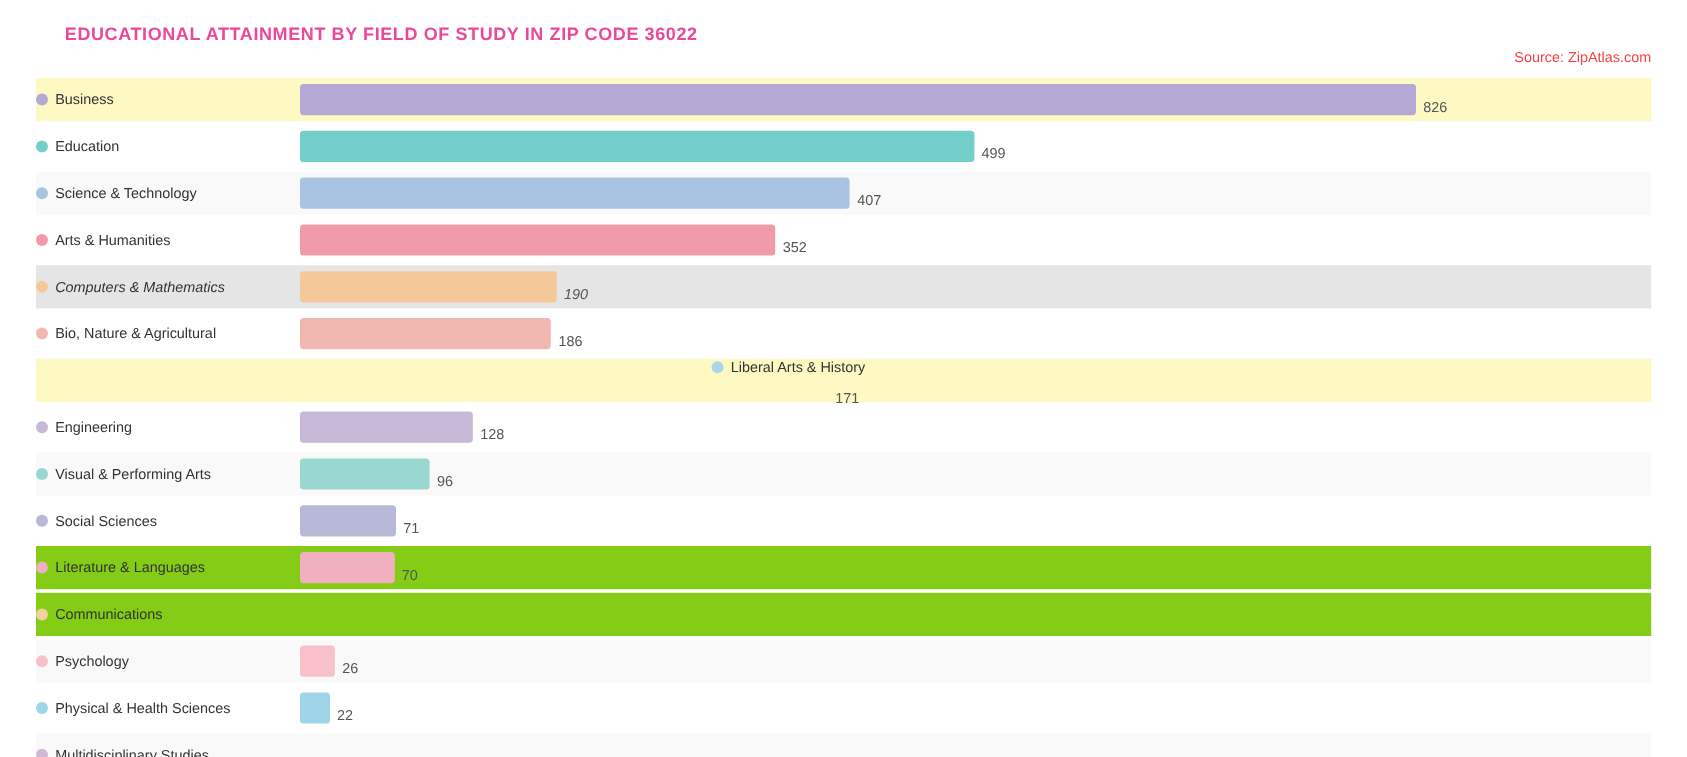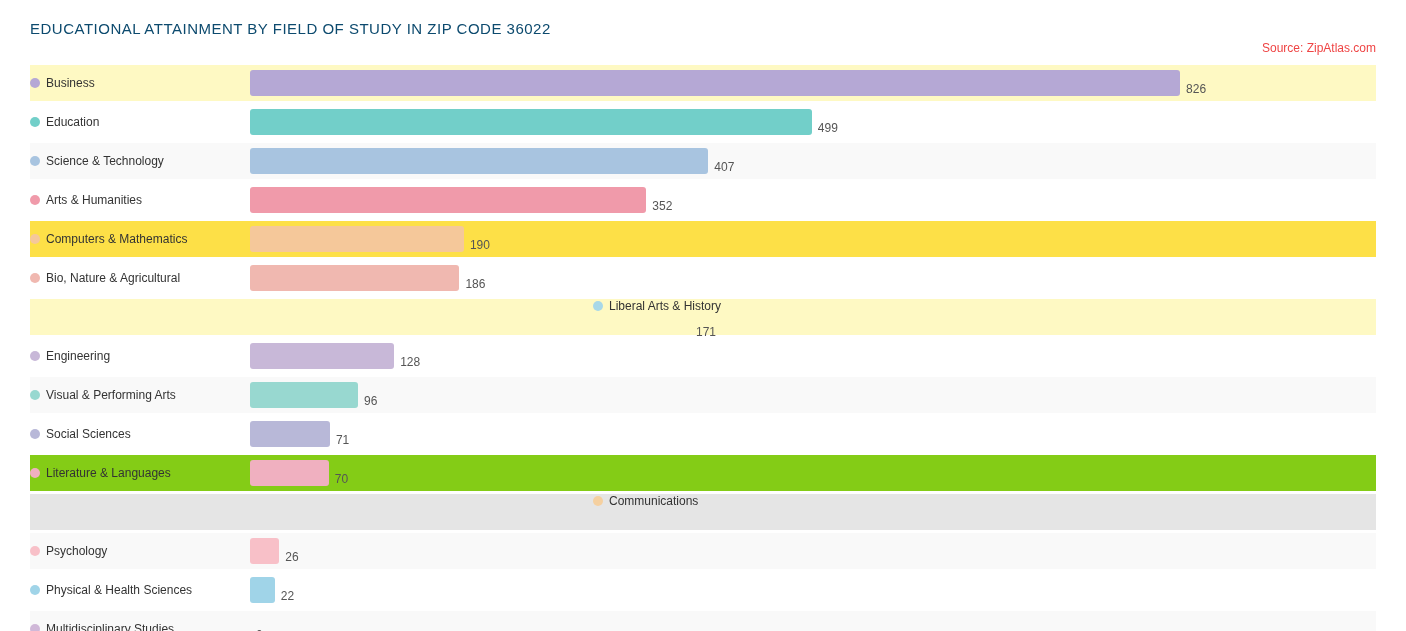--- a/index.html
+++ b/index.html
@@ -5,25 +5,26 @@
     * { box-sizing: border-box; margin: 0; padding: 0; }
     body {
       font-family: Arial, sans-serif;
       background: #fff;
       width: 1406px;
       min-height: 631px;
       padding: 20px 30px;
     }
     .chart-title {
       font-size: 15px;
-      font-weight: normal;
-      color: #0c4a6e;
+      font-weight: bold;
+      color: #ec4899;
       text-transform: uppercase;
       letter-spacing: 0.5px;
       margin-bottom: 4px;
+      margin-left: 24px;
     }
     .source {
       font-size: 12px;
       color: #ef4444;
       text-align: right;
       margin-bottom: 10px;
     }
     .chart-container {
       width: 100%;
       position: relative;
@@ -116,21 +117,21 @@
       <div class="bar-row" style="background: rgb(255, 255, 255);">
         <div class="bar-label">
           <span class="label-dot" style="background: rgb(240, 154, 170);"></span>
           <span>Arts &amp; Humanities</span>
         </div>
         <div class="bar-area">
           <div class="bar" style="width: 35.2%; background: rgb(240, 154, 170);"></div>
           <span class="bar-value">352</span>
         </div>
       </div>
-      <div class="bar-row" style="background: #fde047;">
+      <div class="bar-row" style="background: #e5e5e5; font-style: italic;">
         <div class="bar-label">
           <span class="label-dot" style="background: rgb(245, 200, 154);"></span>
           <span>Computers &amp; Mathematics</span>
         </div>
         <div class="bar-area">
           <div class="bar" style="width: 19%; background: rgb(245, 200, 154);"></div>
           <span class="bar-value">190</span>
         </div>
       </div>
       <div class="bar-row" style="background: rgb(255, 255, 255);">
@@ -186,21 +187,21 @@
       <div class="bar-row" style="background: #84cc16;">
         <div class="bar-label">
           <span class="label-dot" style="background: rgb(240, 176, 192);"></span>
           <span>Literature &amp; Languages</span>
         </div>
         <div class="bar-area">
           <div class="bar" style="width: 7%; background: rgb(240, 176, 192);"></div>
           <span class="bar-value">70</span>
         </div>
       </div>
-      <div class="bar-row" style="background: #e5e5e5; flex-direction: column;">
+      <div class="bar-row" style="background: #84cc16;">
         <div class="bar-label">
           <span class="label-dot" style="background: rgb(245, 208, 160);"></span>
           <span>Communications</span>
         </div>
       </div>
       <div class="bar-row" style="background: rgb(249, 249, 249);">
         <div class="bar-label">
           <span class="label-dot" style="background: rgb(248, 192, 200);"></span>
           <span>Psychology</span>
         </div>

